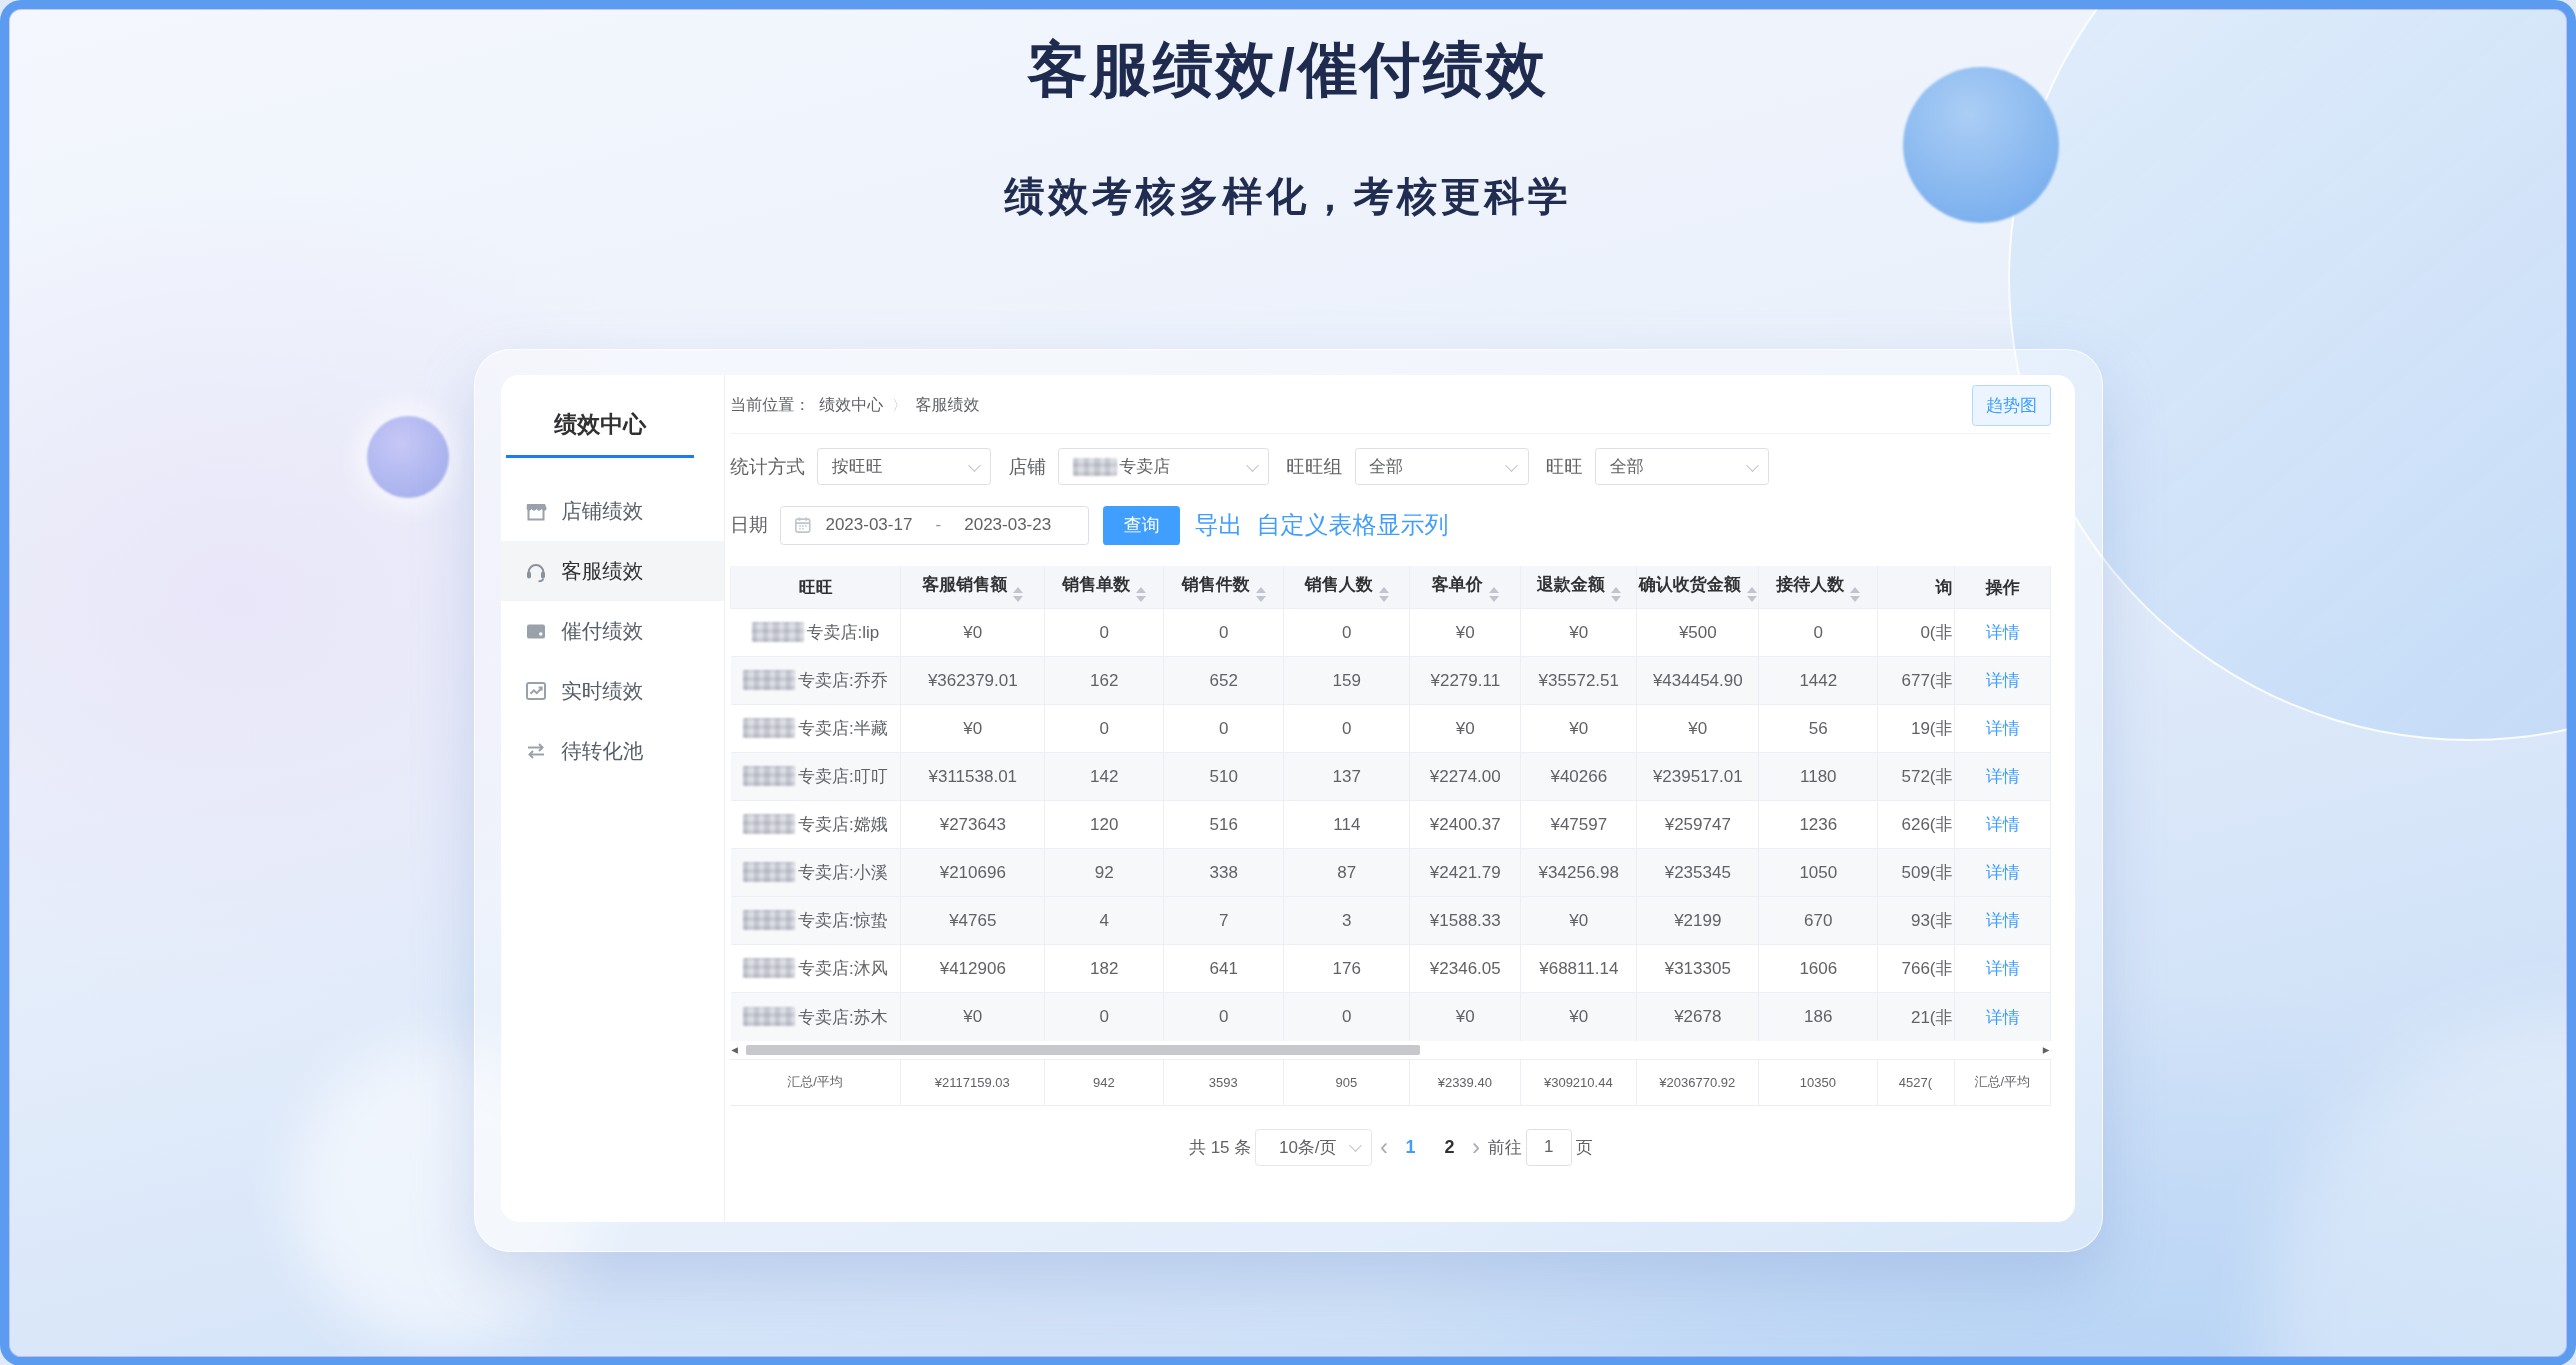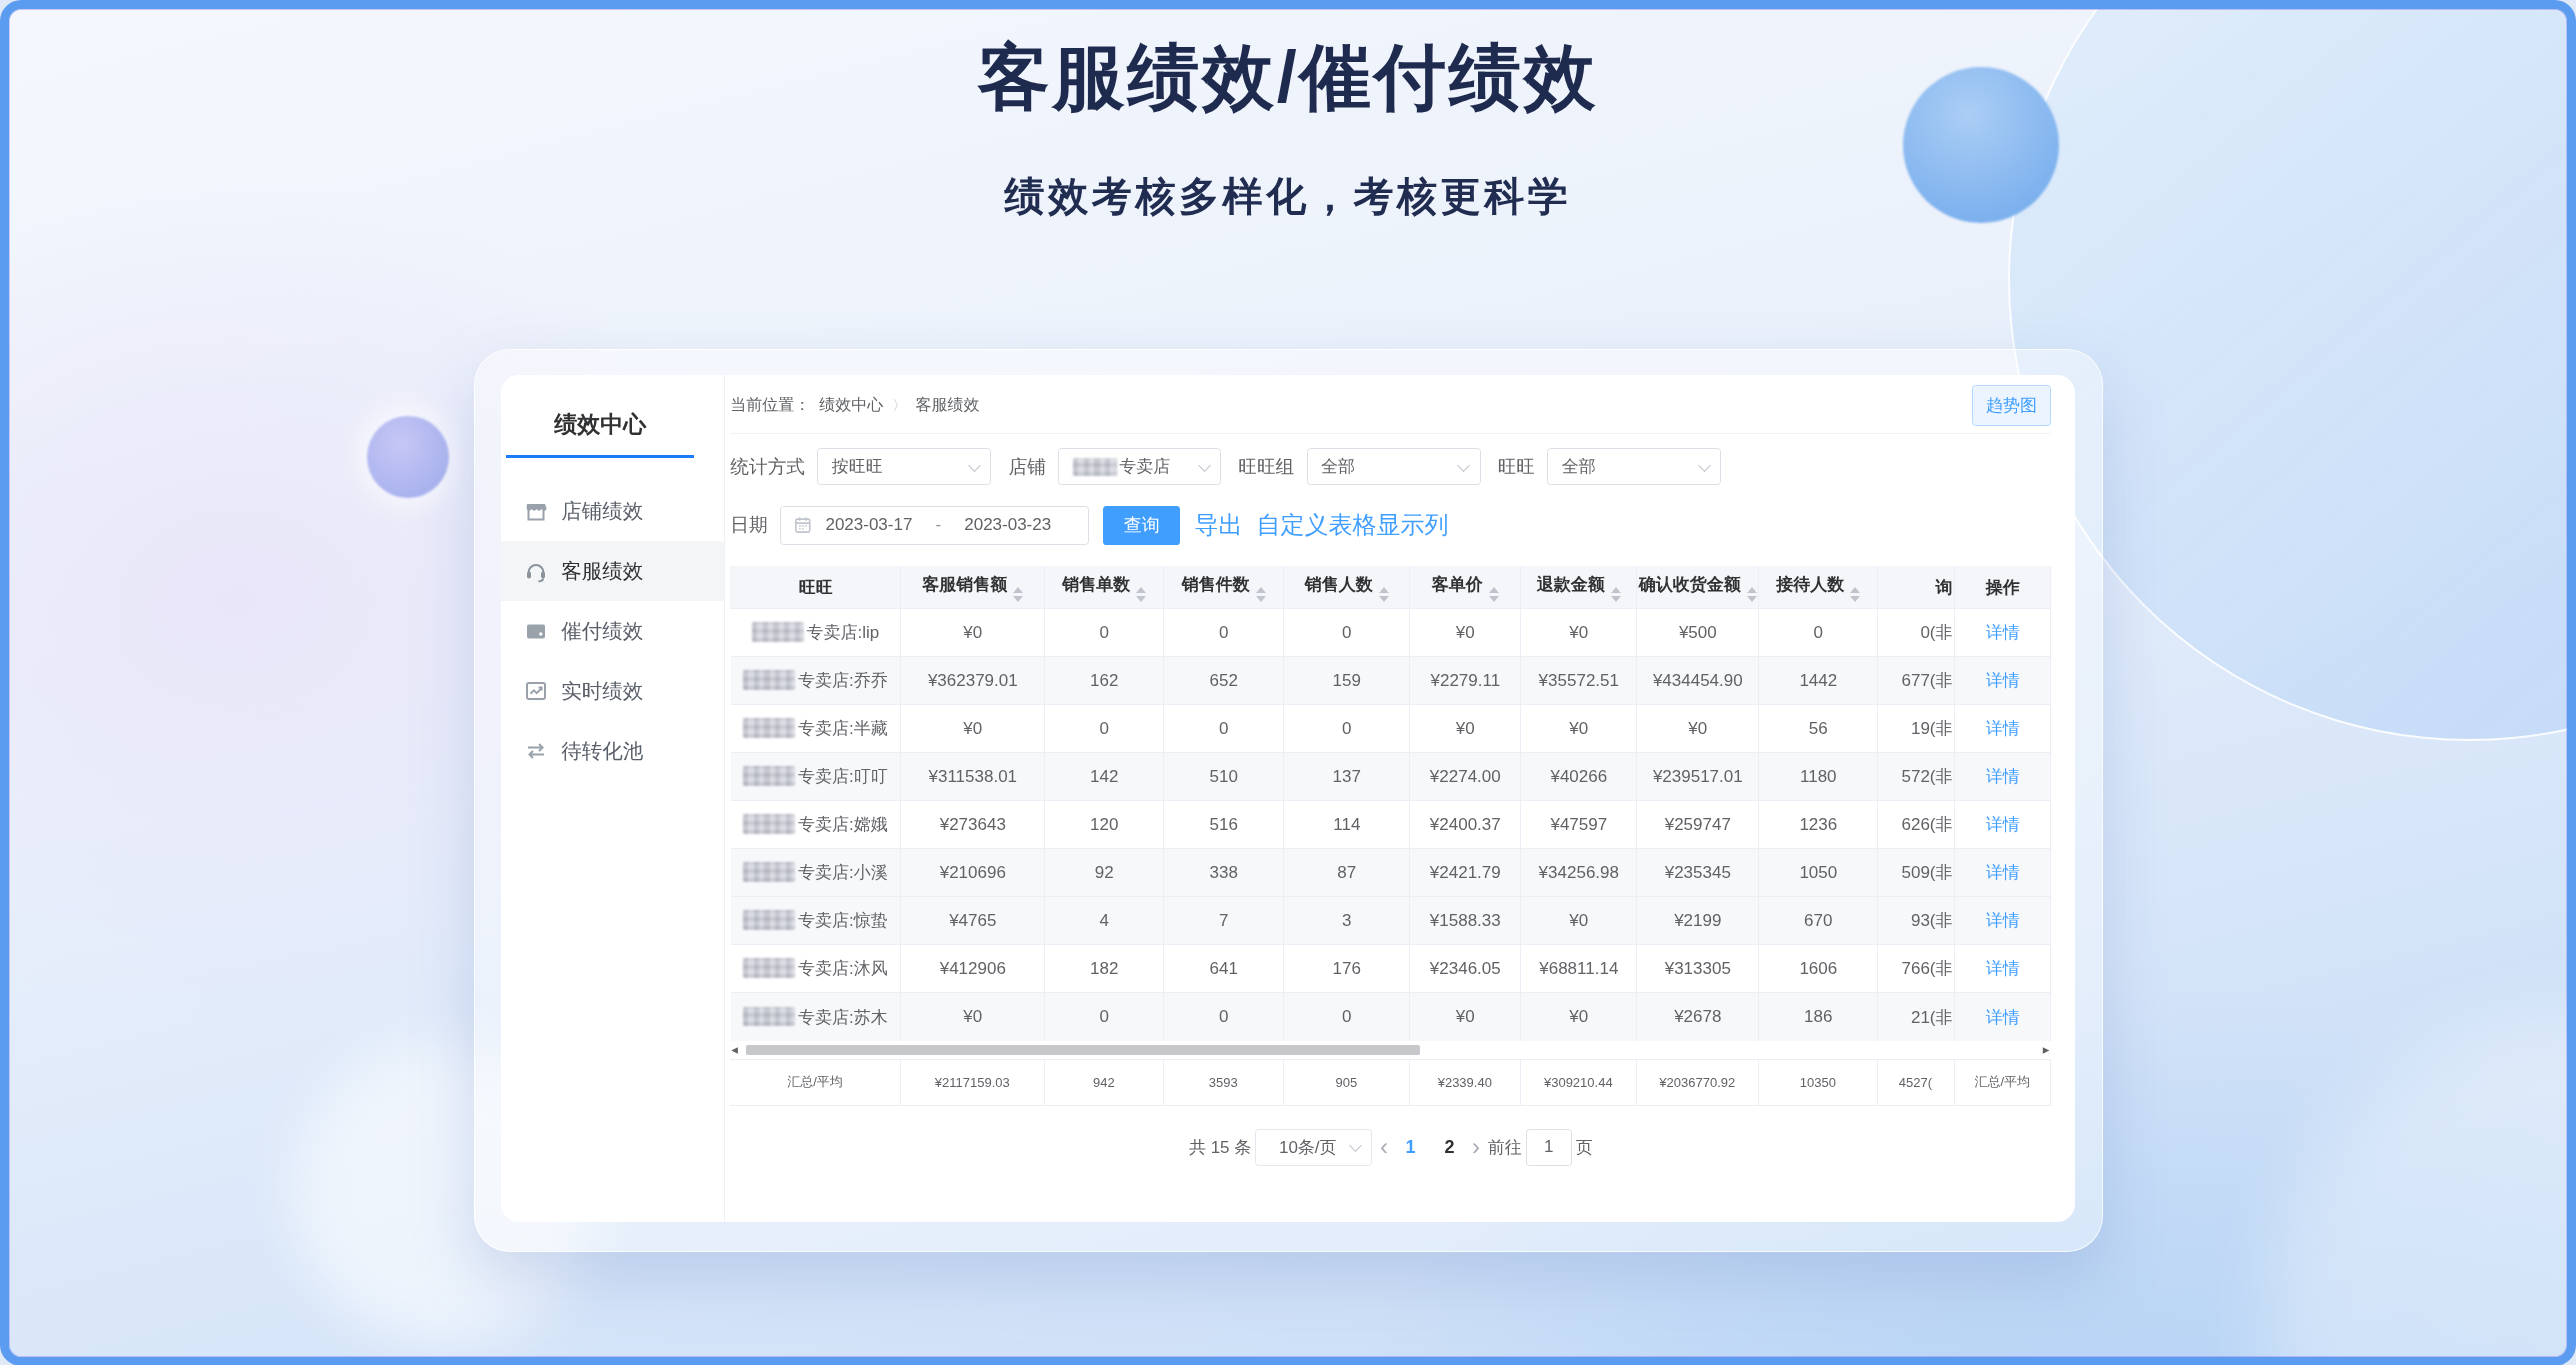--- a/index.html
+++ b/index.html
@@ -19,21 +19,21 @@
     border:2.7px solid rgba(255,255,255,.9);}
   .c-blue{left:1896px;top:60px;width:156px;height:156px;
     background:radial-gradient(circle at 42% 30%,#abcef5,#7db1ee 75%);filter:blur(0.9px);}
   .c-purple{left:360px;top:409px;width:82px;height:82px;
     background:radial-gradient(circle at 42% 34%,#c6c7f5,#a9b2ef 78%);
     box-shadow:0 0 23px 10.7px rgba(255,255,255,.55);filter:blur(0.9px);}
   .c-white{left:286px;top:1036px;width:302px;height:302px;background:rgba(255,255,255,.55);filter:blur(27px);}
   .c-br{left:2259px;top:1005px;width:640px;height:640px;background:rgba(255,255,255,.32);filter:blur(37px);}
   
   .hero-title{position:absolute;left:0;top:30px;width:100%;text-align:center;z-index:5;
-    font-size:72px;font-weight:900;letter-spacing:2.7px;color:#1f2b4e;}
+    font-size:60px;font-weight:900;letter-spacing:2.7px;color:#1f2b4e;}
   .hero-sub{position:absolute;left:0;top:169px;width:100%;text-align:center;z-index:5;
     font-size:40px;font-weight:600;letter-spacing:3.6px;color:#202c50;}
   
   .glass{position:absolute;left:474px;top:349px;width:1627px;height:901px;border-radius:36px;z-index:6;
     background:rgba(255,255,255,.38);border:1.8px solid rgba(255,255,255,.75);
     box-shadow:0 27px 62px rgba(110,140,200,.28);}
   .card{position:absolute;left:501px;top:375px;width:1574px;height:847px;border-radius:18px;z-index:7;
     background:#fff;display:flex;overflow:hidden;}
   
   .sidebar{width:224px;flex:0 0 224px;border-right:0.9px solid #eef0f3;padding-top:34px;box-sizing:border-box;}
@@ -192,21 +192,21 @@
         <button class="btn-trend">趋势图</button>
       </div>
 
       <div class="filter-row">
           <span class="f-label">统计方式</span>
           <div class="select" style="width: 174px;">
             <span>按旺旺</span>
             <span class="chev"></span>
           </div>
           <span class="f-label">店铺</span>
-          <div class="select" style="width: 163px;">
+          <div class="select" style="width: 211px;">
             <span class="mosaic small"></span>
             <span>专卖店</span>
             <span class="chev"></span>
           </div>
           <span class="f-label">旺旺组</span>
           <div class="select" style="width: 174px;">
             <span>全部</span>
             <span class="chev"></span>
           </div>
           <span class="f-label">旺旺</span>

